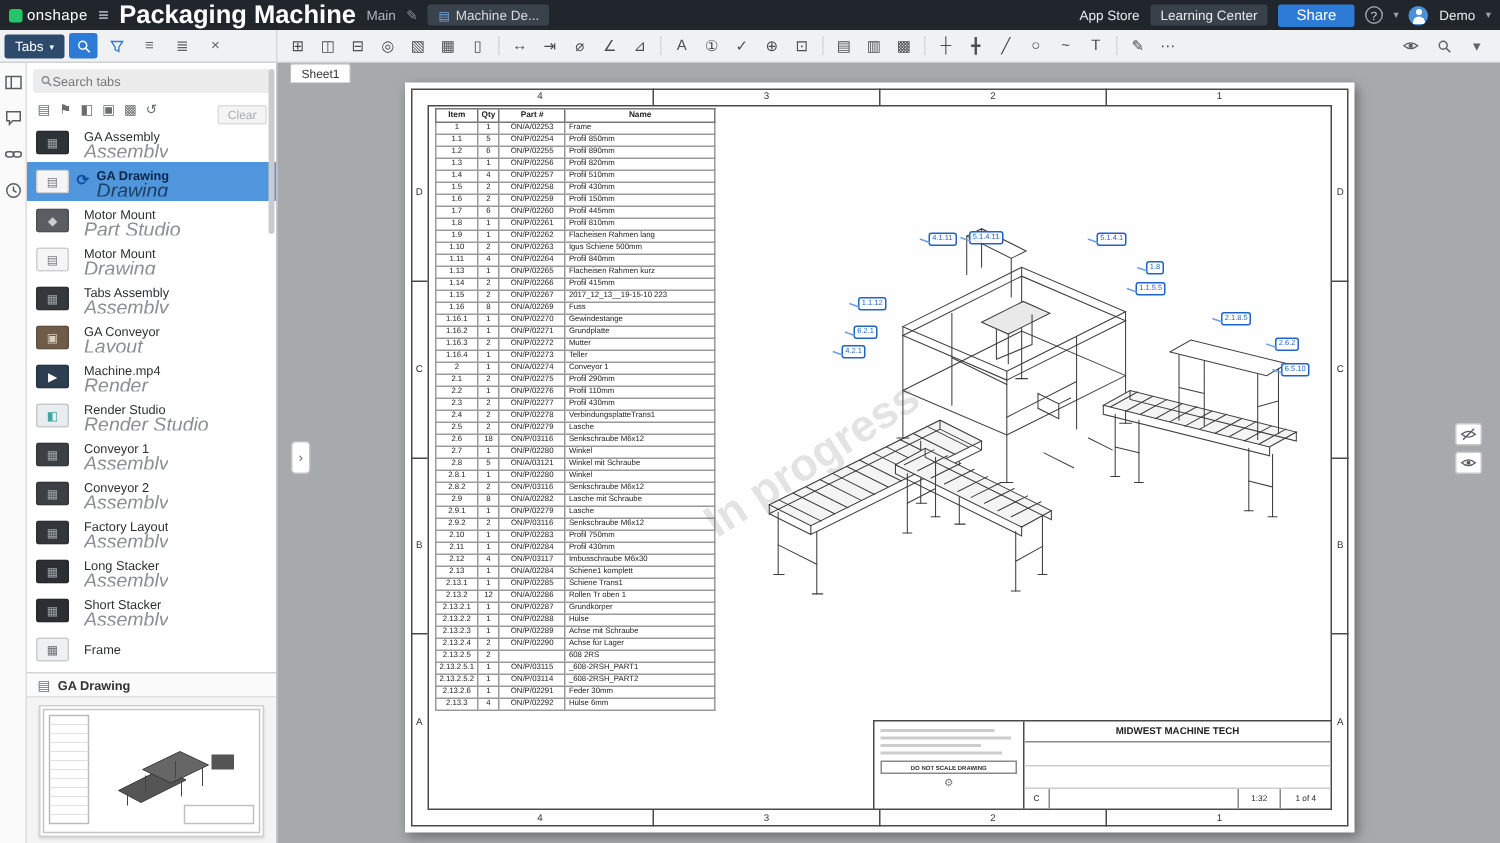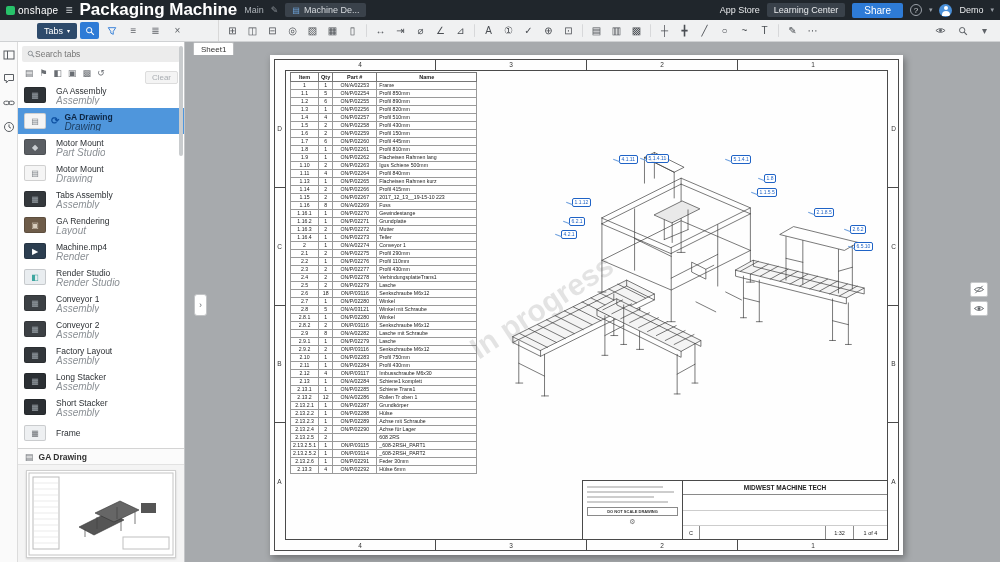--- a/index.html
+++ b/index.html
@@ -21,21 +21,21 @@
   .tb-link.boxed { background:#39414a; padding:2px 7px; border-radius:2px; }
   .share-btn { background:#2e7bd6; color:#fff; padding:2px 12px; border-radius:2px; border:none; font-size:10px; cursor:pointer; }
   .help-circle { width:12px; height:12px; border:1px solid #9aa0a8; border-radius:50%; display:flex; align-items:center; justify-content:center; font-size:8px; color:#cfd3d7; }
   .chev { color:#9aa0a8; font-size:7px; }
   .avatar { width:13px; height:13px; border-radius:50%; background:#4a90d9; position:relative; overflow:hidden; flex-shrink:0; }
   .avatar::before { content:""; position:absolute; left:4.5px; top:2px; width:4px; height:4px; border-radius:50%; background:#fff; }
   .avatar::after { content:""; position:absolute; left:2.5px; top:7px; width:8px; height:5px; border-radius:4px 4px 0 0; background:#fff; }
 
   
   #toolbar { height:22px; background:#f0f1f2; border-bottom:1px solid #cfd1d3; display:flex; align-items:center; }
-  #toolbar-left { width:185px; flex-shrink:0; display:flex; align-items:center; gap:3px; padding:0 3px; border-right:1px solid #d8d8d8; height:100%;margin-left:34px; }
+  #toolbar-left { width:185px; flex-shrink:0; display:flex; align-items:center; gap:3px; padding:0 3px; border-right:1px solid #d8d8d8; height:100%; }
   .tabs-btn { background:#2d4a6b; color:#fff; font-size:9px; padding:3px 7px; border-radius:2px; border:none; display:flex; align-items:center; gap:4px; cursor:pointer; }
   .sq-btn { width:19px; height:17px; border:none; background:transparent; border-radius:2px; display:flex; align-items:center; justify-content:center; color:#5f6368; cursor:pointer; font-size:10px; }
   .sq-btn.active { background:#2e7bd6; color:#fff; }
   .sq-btn.blue { color:#2e7bd6; }
   .tb-icons { display:flex; align-items:center; flex:1; overflow:hidden; padding:0 4px; gap:1px; }
   .tico { width:19px; height:17px; border:none; background:transparent; color:#4a4e53; font-size:10px; display:flex; align-items:center; justify-content:center; cursor:pointer; border-radius:2px; flex-shrink:0; }
   .tico[data-name="separator-icon"] { width:1px; height:13px; background:#d7d8da; padding:0; margin:0 3px; pointer-events:none; }
   #toolbar-right { display:flex; align-items:center; gap:3px; padding:0 6px; }
 
   
@@ -50,21 +50,21 @@
   .filter-row { height:18px; display:flex; align-items:center; gap:6px; padding:0 7px; }
   .filt { font-size:9px; color:#6a6e73; background:none; border:none; cursor:pointer; padding:0; }
   .clear-btn { margin-left:auto; font-size:8px; color:#a9adb2; background:#f4f4f4; border:1px solid #ddd; border-radius:2px; padding:1px 6px; cursor:default; }
   #tab-list { flex:1; overflow:hidden; position:relative; }
   .tab-item { height:26px; display:flex; align-items:center; gap:5px; padding:0 6px; cursor:pointer; }
   .tab-item.selected { background:#4f96dc; }
   .thumb { width:22px; height:16px; border-radius:2px; border:1px solid rgba(0,0,0,.15); display:flex; align-items:center; justify-content:center; font-size:8px; flex-shrink:0; }
   .sync { color:#0d4fa0; font-size:10px; font-weight:bold; line-height:1; }
   .tcol { display:flex; flex-direction:column; overflow:hidden; }
   .tname { font-size:8.5px; color:#2b2f33; line-height:10px; white-space:nowrap; }
-  .ttype { font-size:10px; font-style:italic; color:#8a8f94; line-height:9px; white-space:nowrap; }
+  .ttype { font-size:13px; font-style:italic; color:#8a8f94; line-height:9px; white-space:nowrap; }
   .tab-item.selected .tname { color:#0d2644; font-weight:bold; }
   .tab-item.selected .ttype { color:#1d3f63; }
   #list-scrollbar { position:absolute; right:1px; top:4px; width:4px; height:110px; background:#c9ccce; border-radius:2px; }
   #preview-header { height:16px; border-top:1px solid #d4d4d4; display:flex; align-items:center; gap:5px; padding:0 7px; background:#fbfbfb; }
   #preview-header .ph-icon { color:#6a6e73; font-size:9px; }
   #preview-header .ph-text { font-size:8.5px; font-weight:bold; color:#333; }
   #preview-area { height:98px; background:#f4f4f4; display:flex; align-items:center; justify-content:center; border-top:1px solid #e2e2e2; }
   #preview-thumb { width:150px; height:88px; background:#fff; border:1px solid #cfcfcf; box-shadow:0 1px 2px rgba(0,0,0,.15); }
 
   
@@ -358,21 +358,21 @@
           <span class="tcol" data-name="tab-text">
             <span class="tname" data-name="tab-name">Tabs Assembly</span>
             <span class="ttype" data-name="tab-type">Assembly</span>
           </span>
         </div>
 
         <div class="tab-item" data-name="tab-list-item">
           <span class="thumb" data-name="tab-thumbnail" style="background: rgb(110, 92, 73); color: rgb(216, 205, 189);">▣</span>
           <span class="sync" data-name="sync-icon"></span>
           <span class="tcol" data-name="tab-text">
-            <span class="tname" data-name="tab-name">GA Rendering</span>
+            <span class="tname" data-name="tab-name">GA Conveyor</span>
             <span class="ttype" data-name="tab-type">Layout</span>
           </span>
         </div>
 
         <div class="tab-item" data-name="tab-list-item">
           <span class="thumb" data-name="tab-thumbnail" style="background: rgb(44, 62, 80); color: rgb(255, 255, 255);">▶</span>
           <span class="sync" data-name="sync-icon"></span>
           <span class="tcol" data-name="tab-text">
             <span class="tname" data-name="tab-name">Machine.mp4</span>
             <span class="ttype" data-name="tab-type">Render</span>

